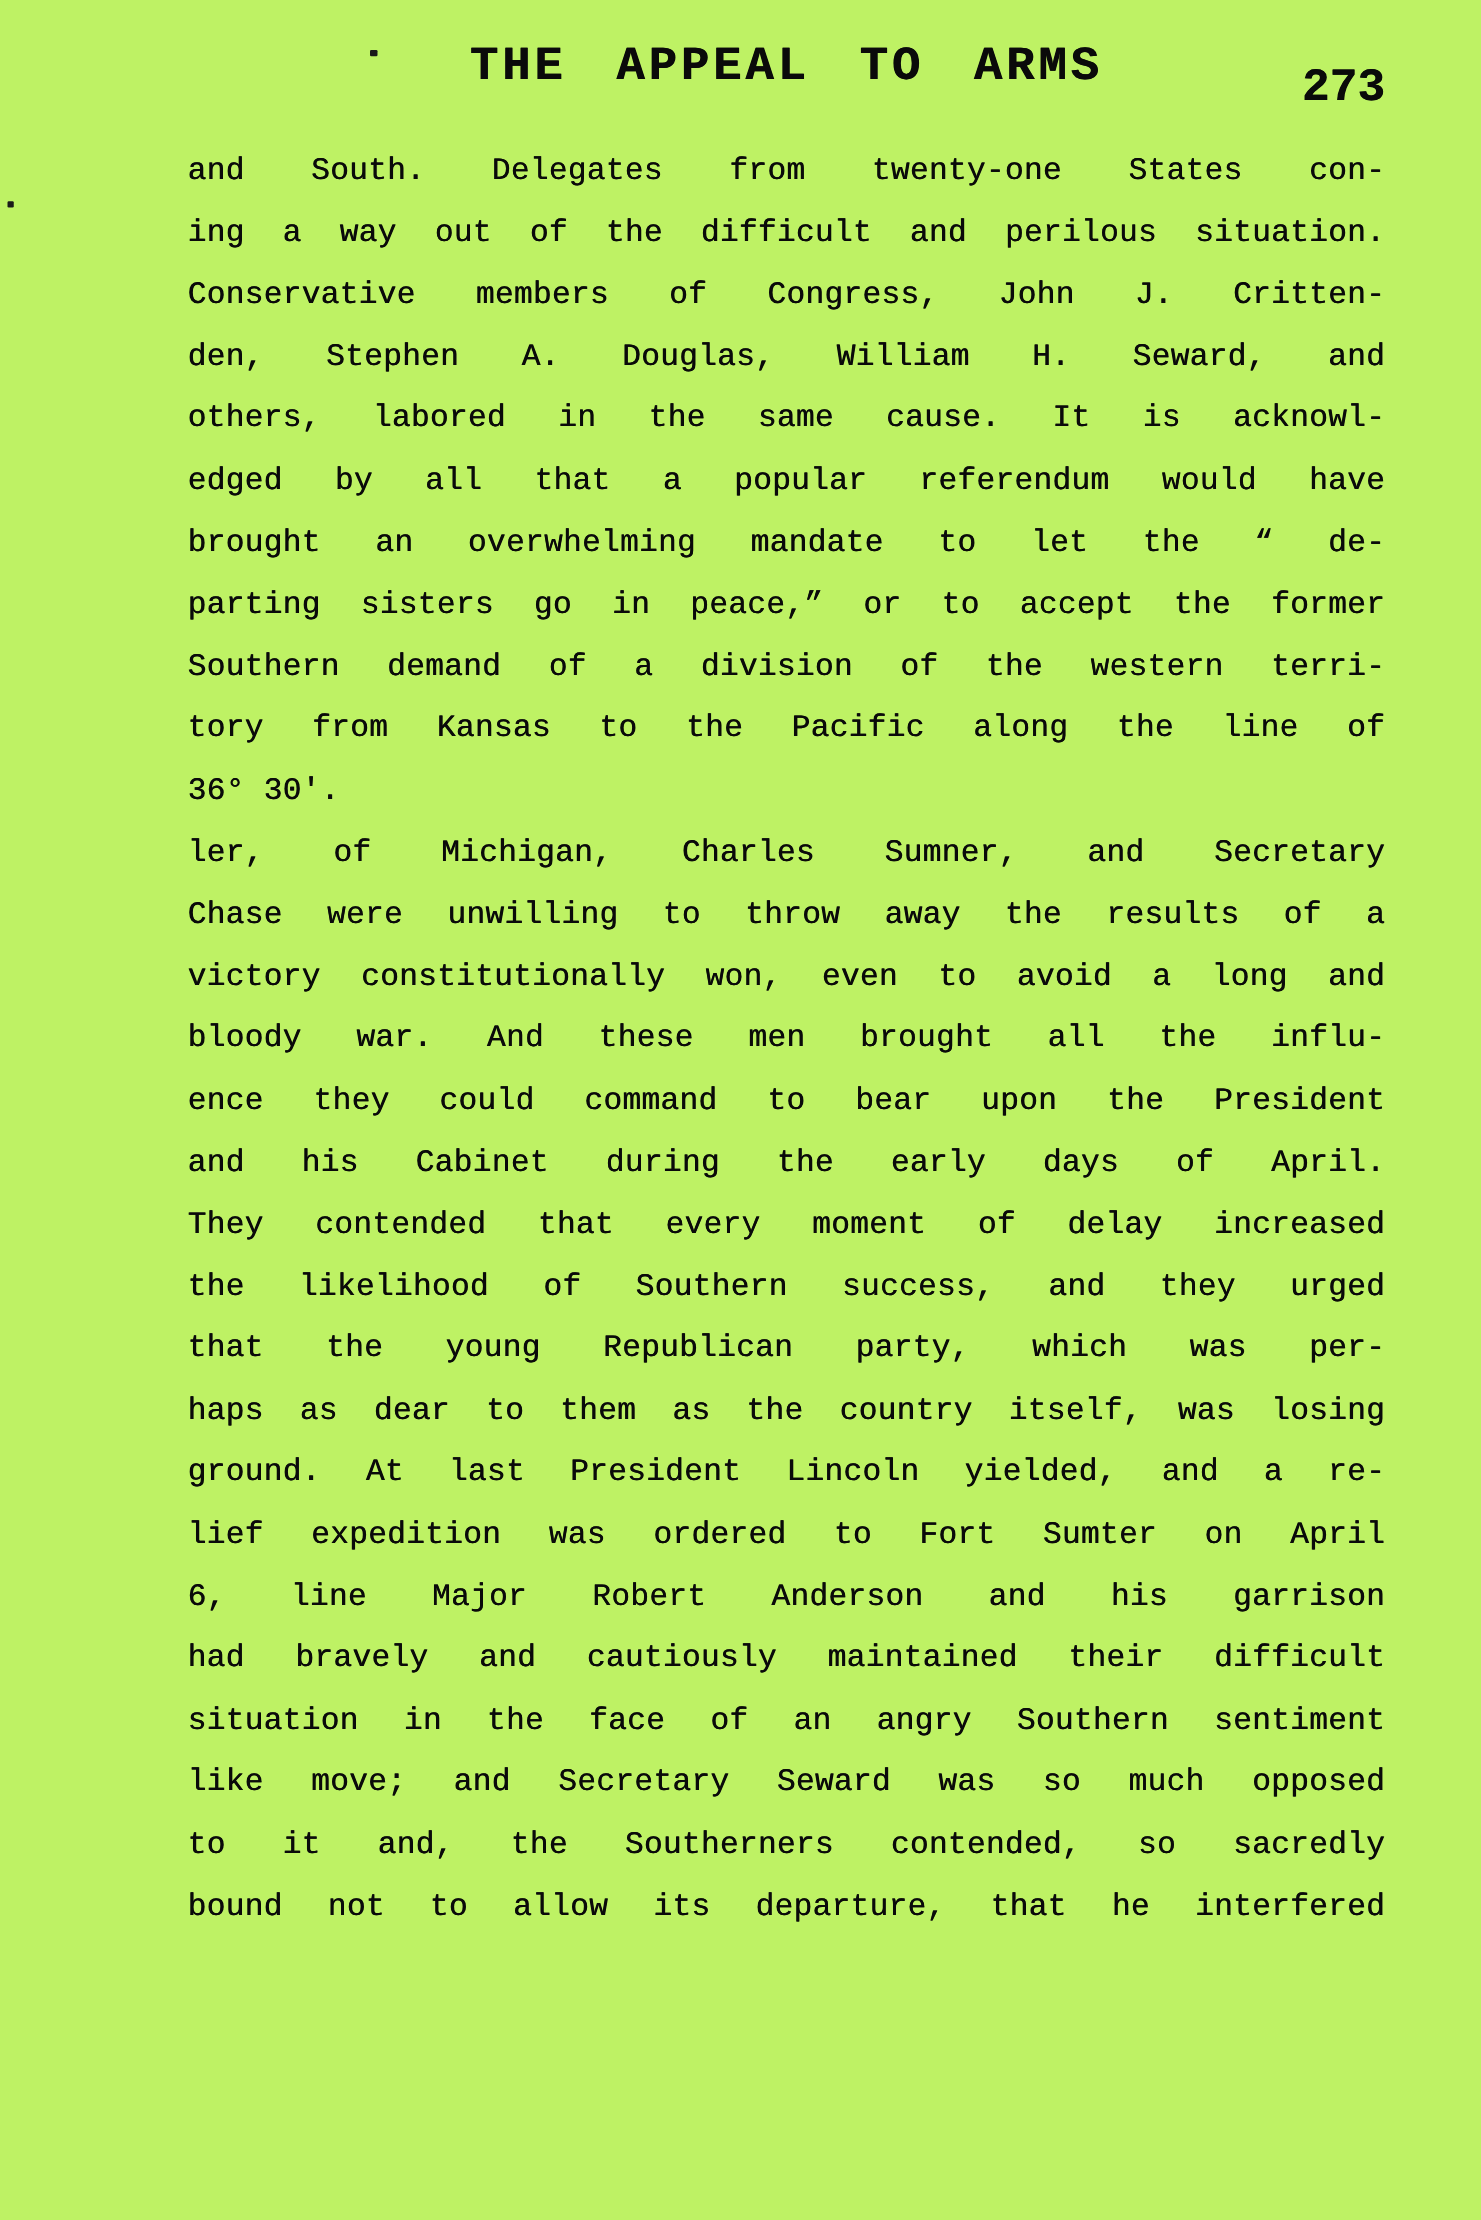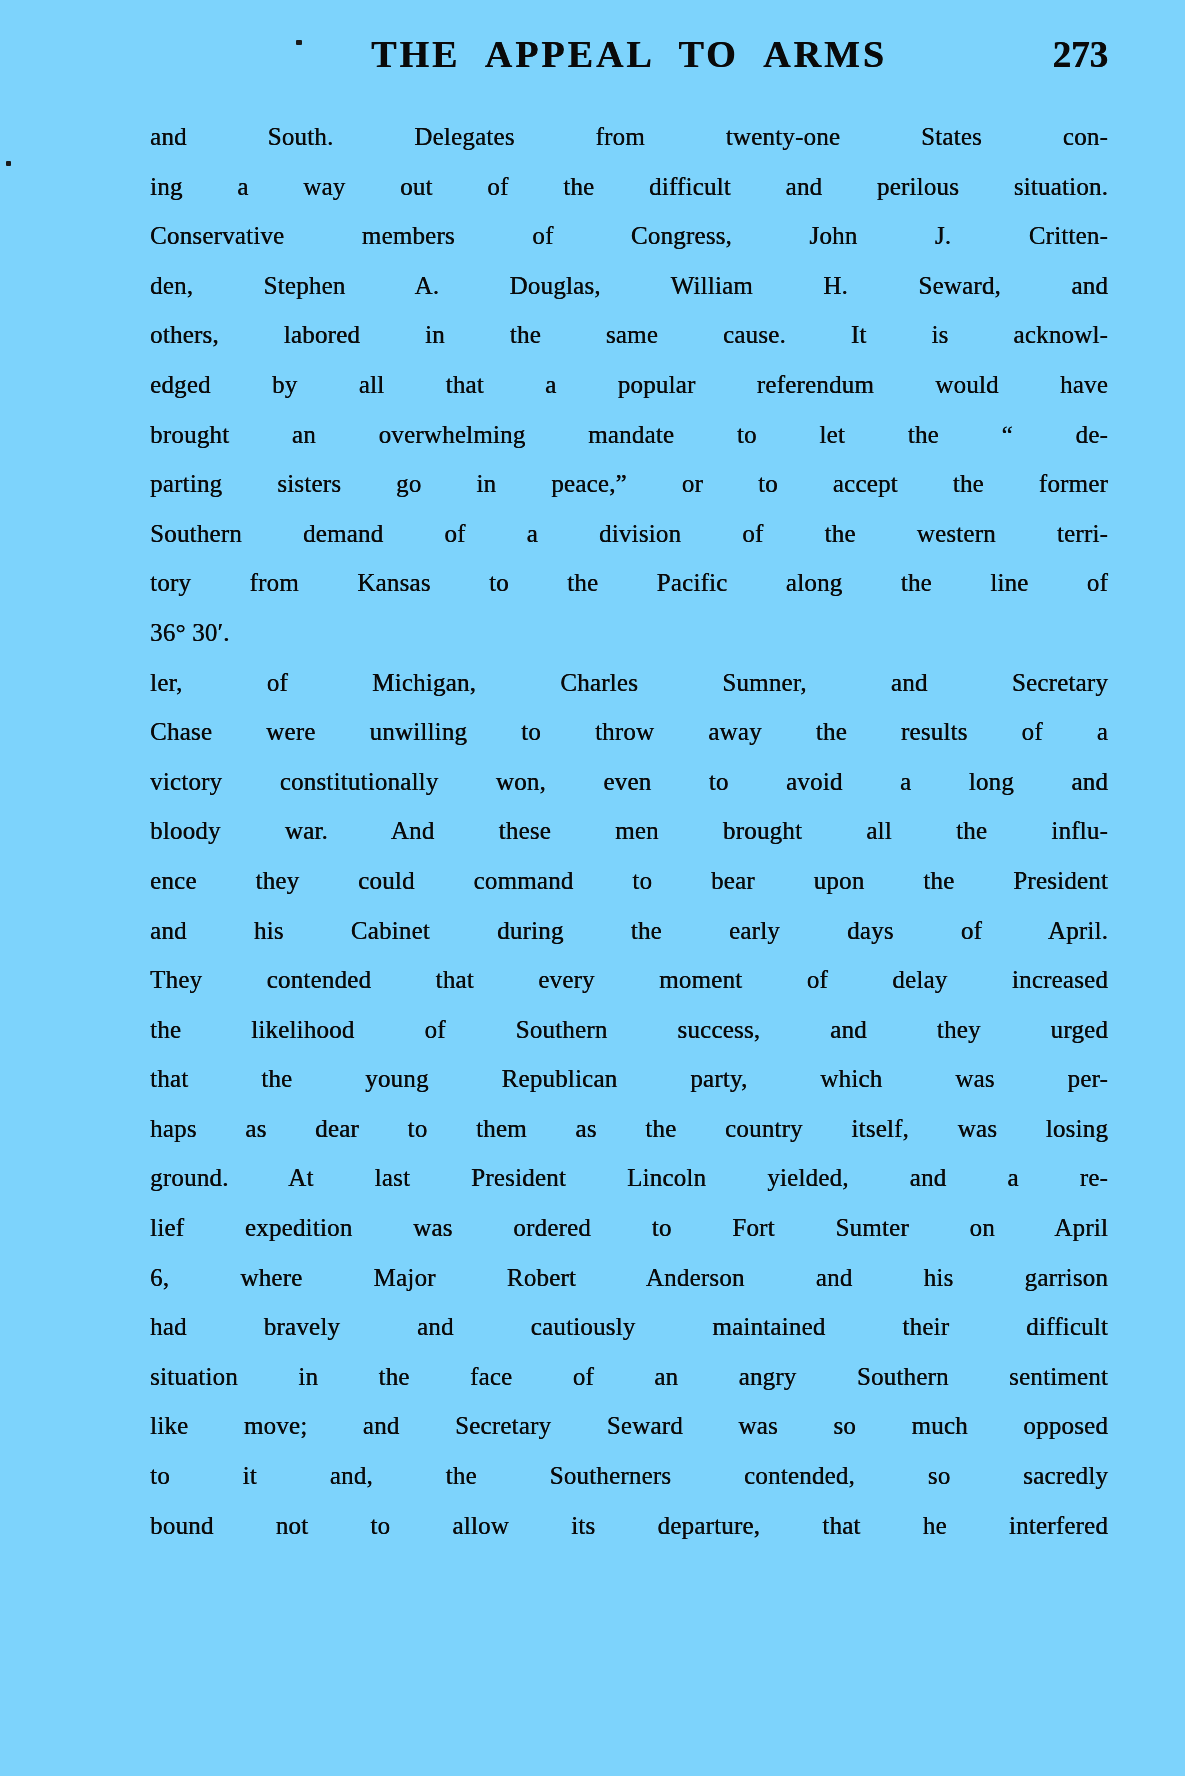--- a/index.html
+++ b/index.html
@@ -1,23 +1,23 @@
 <!DOCTYPE html>
 <html><head>
 <meta charset="utf-8">
 <style>
   * { margin: 0; padding: 0; box-sizing: border-box; }
   html, body { background: #ffffff; }
   .page {
     position: relative;
     width: 1185px;
     height: 1776px;
-    background: #7dd3fc;
+    background: #bef264;
     color: #0a0a0a;
-    font-family: Liberation Serif, serif;
+    font-family: Liberation Mono, monospace;
     overflow: hidden;
     padding-left: 33px;
   }
   .running-head {
     position: absolute;
     left: 150px;
     top: 32px;
     width: 958px;
     height: 52px;
   }
@@ -28,21 +28,21 @@
     text-align: center;
     font-size: 38px;
     font-weight: bold;
     letter-spacing: 3px;
     word-spacing: 14px;
     text-shadow: 0.4px 0 0 currentColor;
   }
   .page-num {
     position: absolute;
     right: 0;
-    top: 1px;
+    top: 18px;
     font-size: 37px;
     font-weight: bold;
     text-shadow: 0.4px 0 0 currentColor;
     text-align: center;
   }
   .text-block {
     position: absolute;
     left: 150px;
     top: 112px;
     width: 958px;
@@ -103,21 +103,21 @@
         <div class="line">victory constitutionally won, even to avoid a long and</div>
         <div class="line">bloody war. And these men brought all the influ-</div>
         <div class="line">ence they could command to bear upon the President</div>
         <div class="line">and his Cabinet during the early days of April.</div>
         <div class="line">They contended that every moment of delay increased</div>
         <div class="line">the likelihood of Southern success, and they urged</div>
         <div class="line">that the young Republican party, which was per-</div>
         <div class="line">haps as dear to them as the country itself, was losing</div>
         <div class="line">ground. At last President Lincoln yielded, and a re-</div>
         <div class="line">lief expedition was ordered to Fort Sumter on April</div>
-        <div class="line">6, where Major Robert Anderson and his garrison</div>
+        <div class="line">6, line Major Robert Anderson and his garrison</div>
         <div class="line">had bravely and cautiously maintained their difficult</div>
         <div class="line">situation in the face of an angry Southern sentiment</div>
         <div class="line">like move; and Secretary Seward was so much opposed</div>
         <div class="line">to it and, the Southerners contended, so sacredly</div>
         <div class="line">bound not to allow its departure, that he interfered</div>
       </div>
     </div>
 </div>
 
 </body></html>

